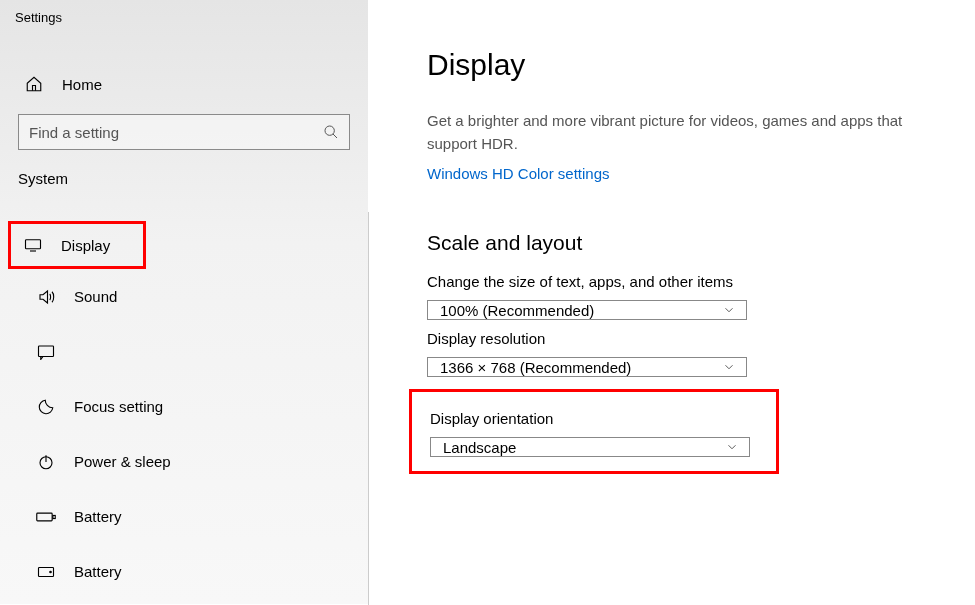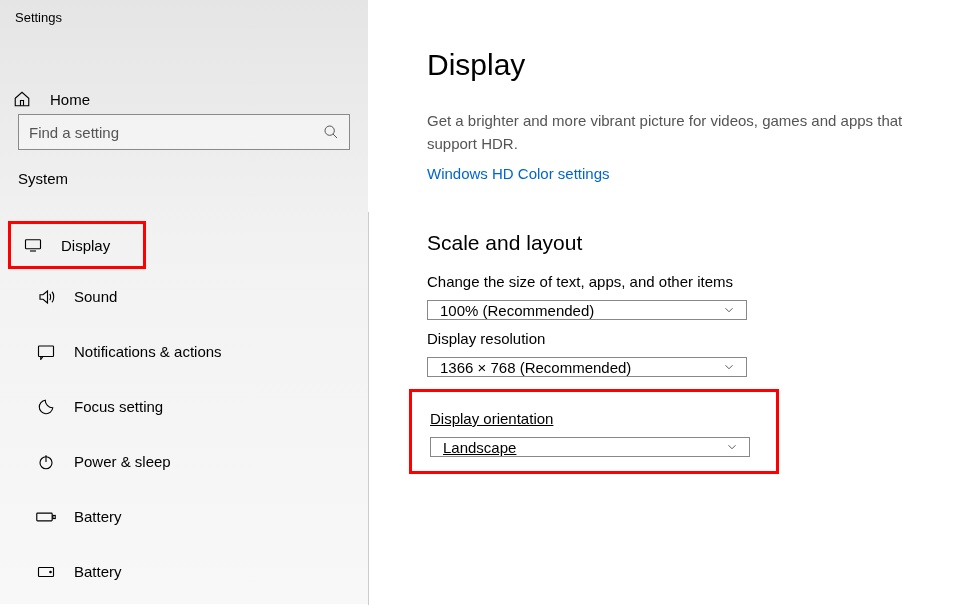--- a/index.html
+++ b/index.html
@@ -10,22 +10,22 @@
   .sidebar {
     width: 368px;
     height: 604px;
     background: linear-gradient(180deg, #e5e5e5 0%, #f2f2f2 40%, #f8f8f8 100%);
     padding-top: 6px;
     flex-shrink: 0;
   }
   .window-title { font-size: 13px; color: #000; padding: 4px 0 0 15px; height: 28px; }
 
   .home-row {
-    display: flex; align-items: flex-end;
-    height: 48px; padding-left: 12px;
+    display: flex; align-items: center;
+    height: 48px; padding-left: 24px;
     cursor: pointer; font-size: 15px; color: #000;
   }
   .home-row .ico { width: 20px; display:flex; justify-content:center; }
   .home-row span.label { margin-left: 18px; }
 
   .search-wrap { padding: 6px 18px 10px 18px; }
   .search-box {
     width: 100%; height: 36px;
     border: 1px solid #8a8a8a;
     background: rgba(255,255,255,0.4);
@@ -87,21 +87,20 @@
     cursor: pointer; background:#fff;
   }
 
   .link2 { color: #0066cc; font-size: 15px; cursor: pointer; display:inline-block; margin: 14px 0 18px 0; }
 
   .orientation-box {
     border: 3px solid #ff0000;
     width: 370px;
     padding: 8px 16px 14px 18px;
     margin-left: -18px;
-    text-decoration: underline;
   }
 
   svg { display:block; }
 </style>
 </head>
 <body>
 
 <div class="root">
 
   <div class="sidebar">
@@ -156,21 +155,20 @@
       <span class="label">Sound</span>
     </div>
 
     <div class="nav-item">
       <span class="ico">
         <svg width="18" height="16" viewBox="0 0 24 20" fill="none" stroke="#000" stroke-width="1.5">
           <rect x="2" y="2" width="20" height="14" rx="1"></rect>
             <path d="M8 16l-3 4v-4"></path>
         </svg>
       </span>
-      <span class="label">Notifications &amp; actions</span>
     </div>
 
     <div class="nav-item">
       <span class="ico">
         <svg width="18" height="18" viewBox="0 0 24 24" fill="none" stroke="#000" stroke-width="1.5">
           <path d="M21 13A9 9 0 1 1 11 3c0 5 4 10 10 10z"></path>
         </svg>
       </span>
       <span class="label">Focus setting</span>
     </div>

